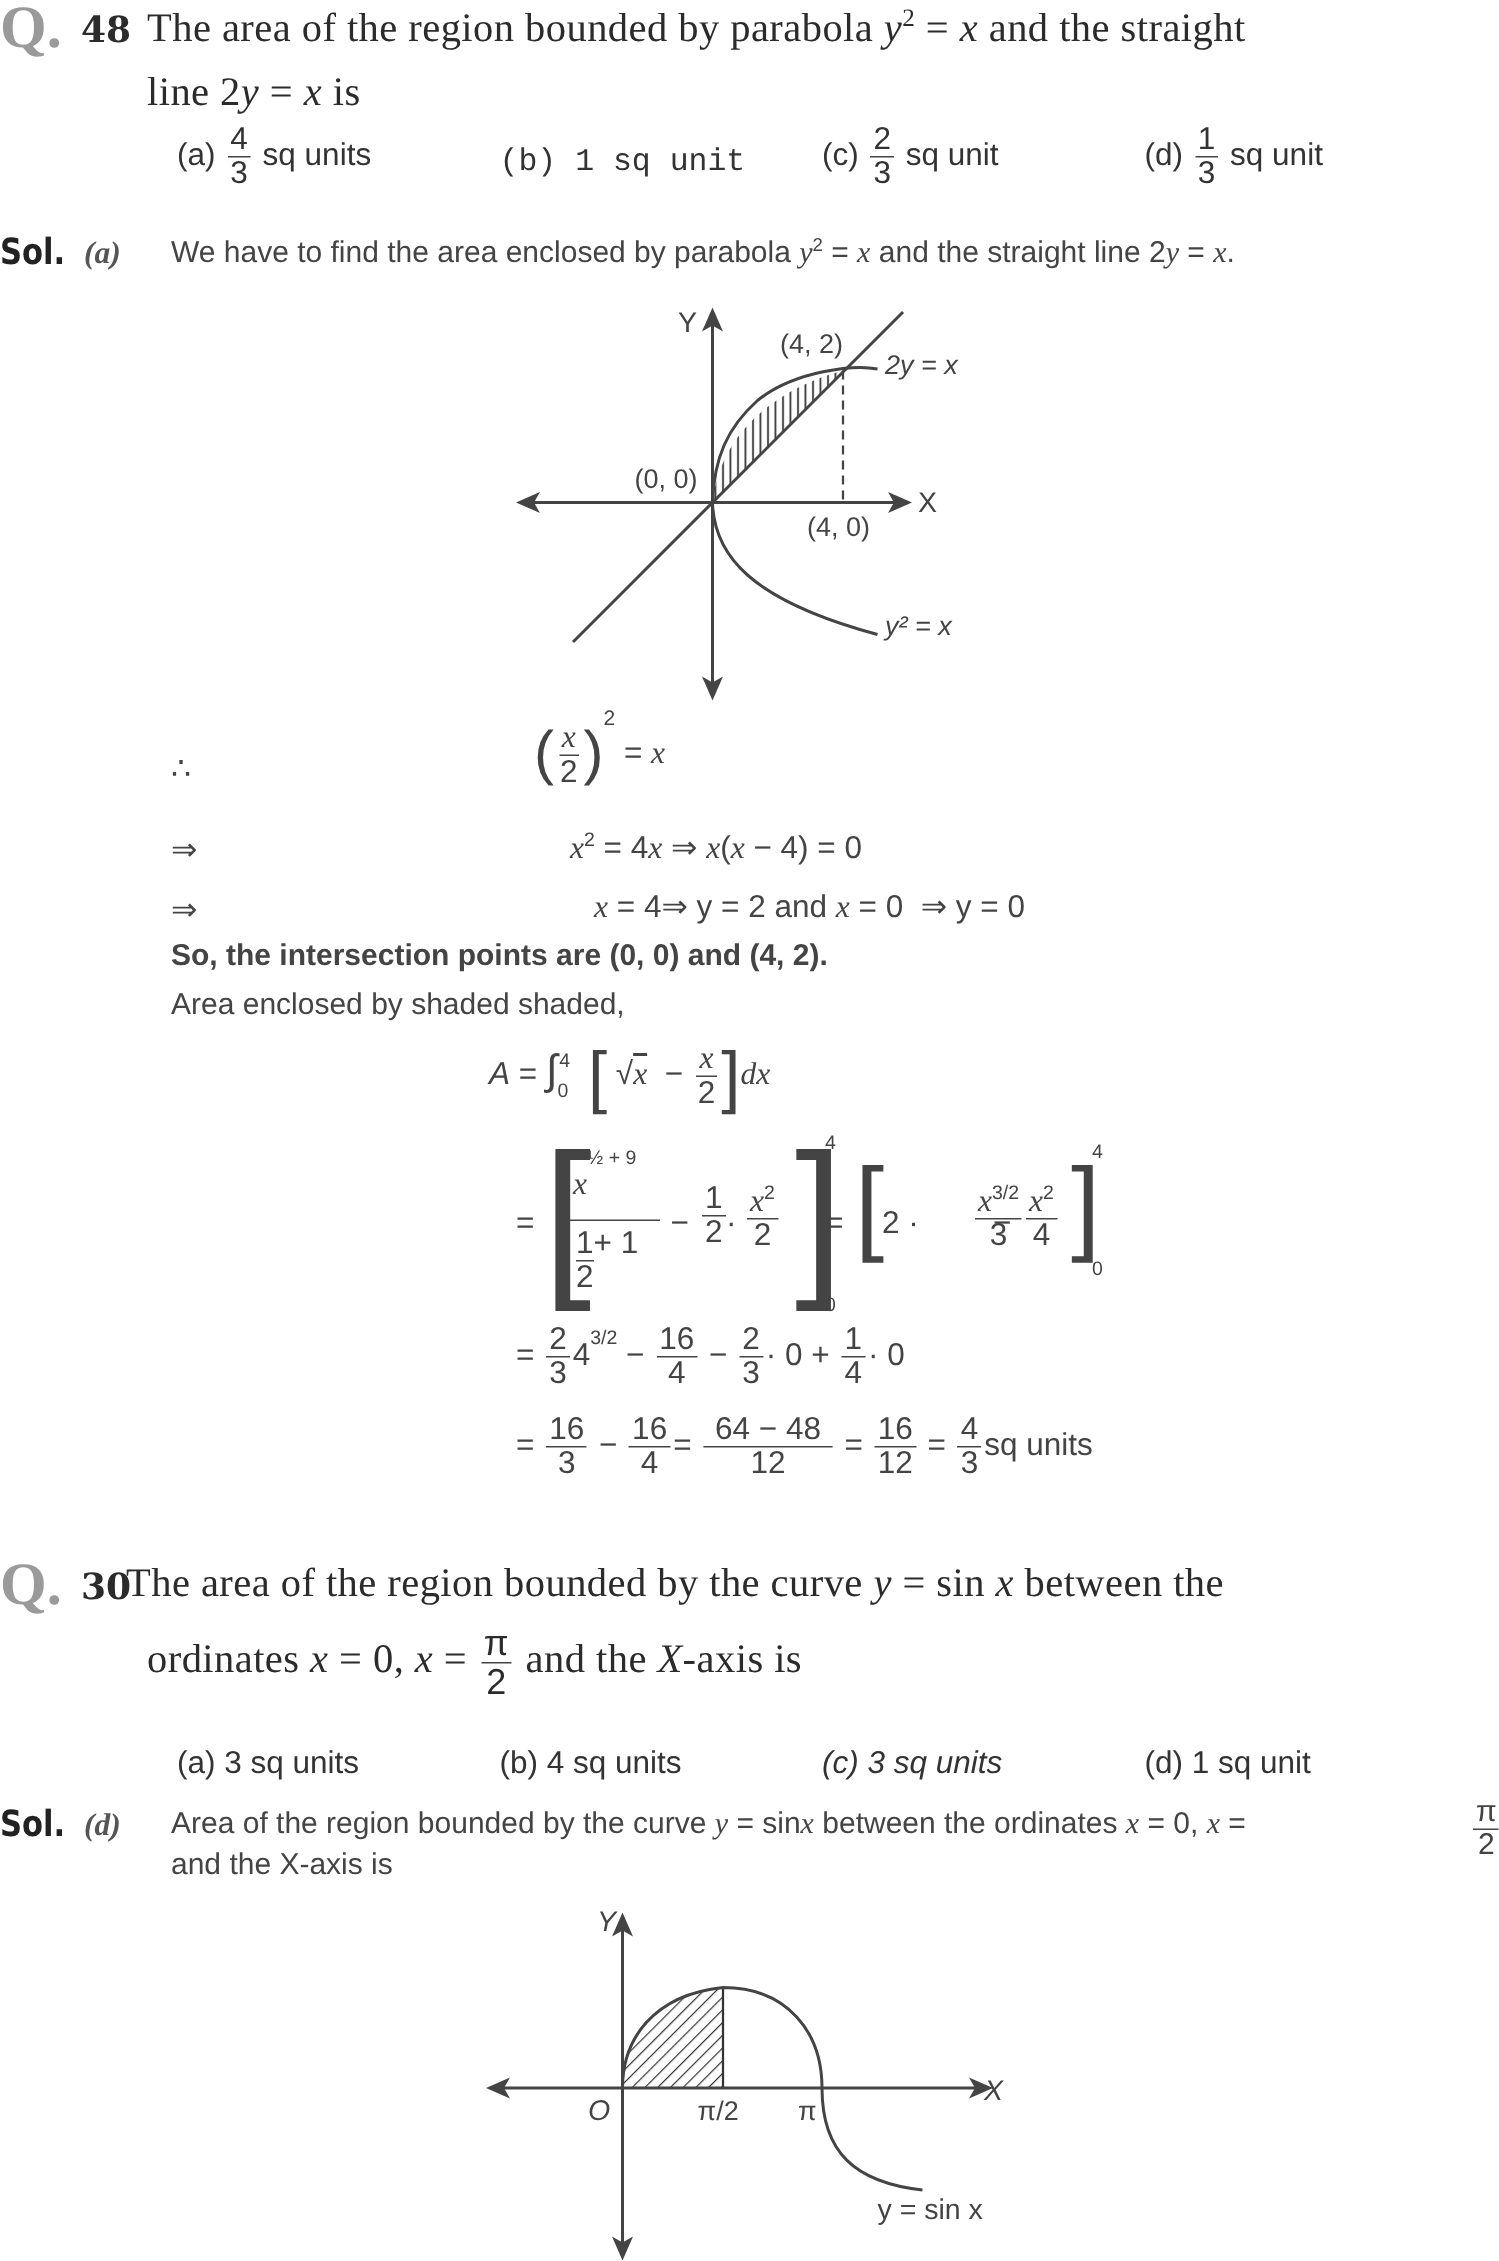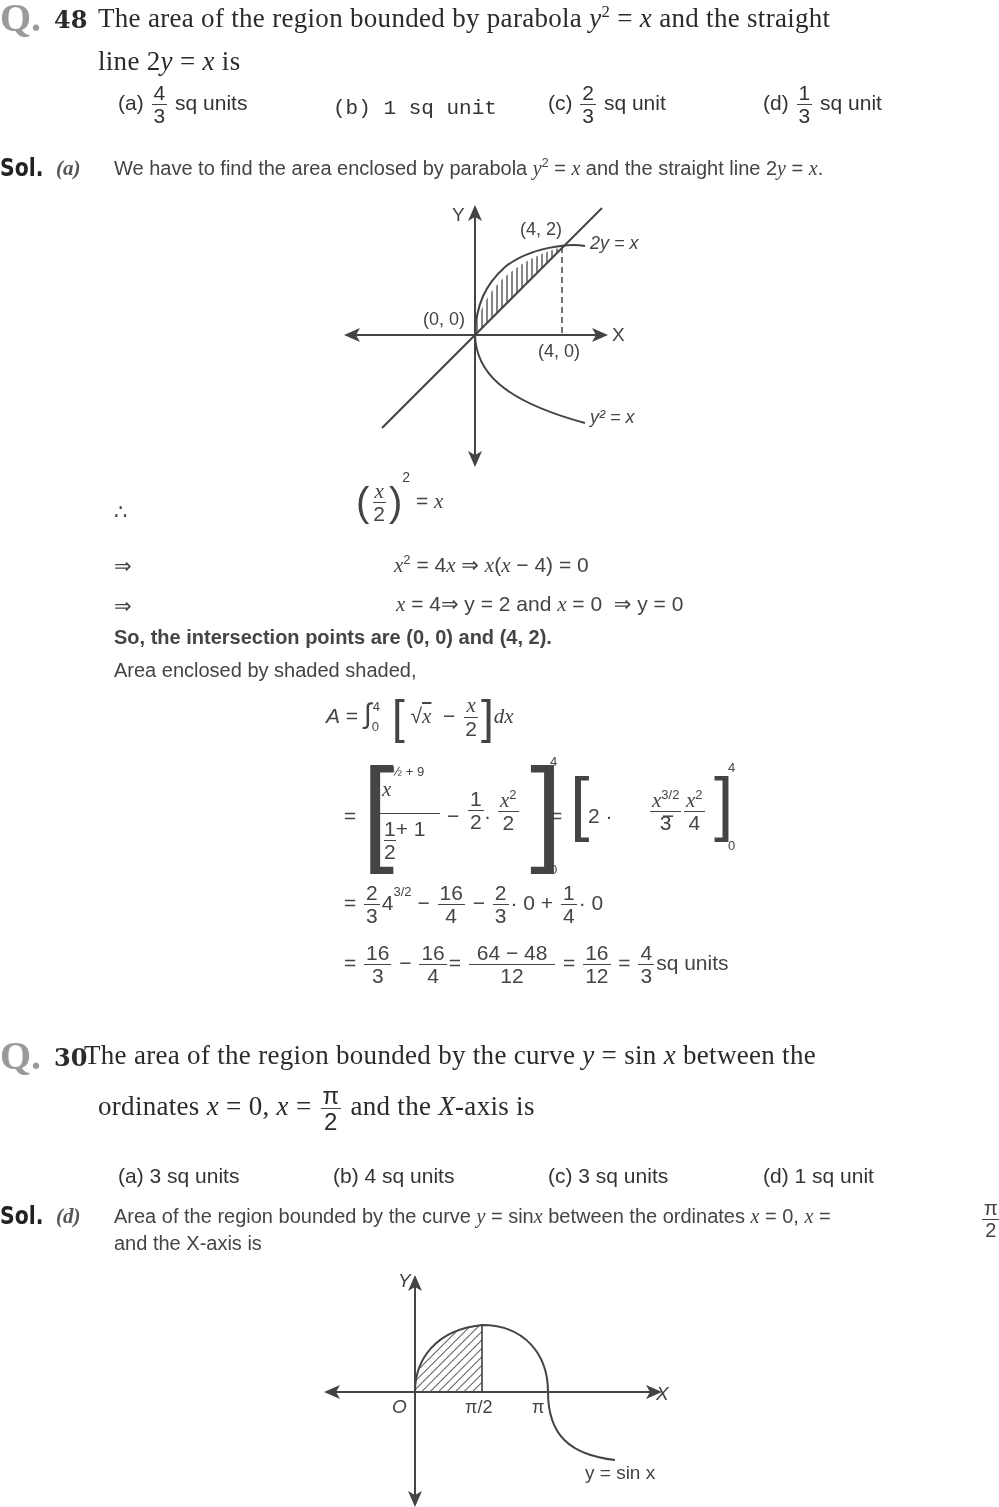--- a/index.html
+++ b/index.html
@@ -100,21 +100,21 @@
   </svg>
 
   <span class="abs math" style="left:114px;top:500px;">∴</span>
   <div class="abs math" style="left:356px;top:480px;">
     <span style="font-size:40px;vertical-align:middle;font-weight:200;">(</span><span class="frac">
         <span class="n"><i class="v">x</i></span>
         <span class="d">2</span>
       </span><span style="font-size:40px;vertical-align:middle;font-weight:200;">)</span><sup style="position:relative;top:-18px;font-size:14px;">2</sup> = <i class="v">x</i>
   </div>
   <span class="abs math" style="left:114px;top:554px;">⇒</span>
-  <span class="abs math" style="left:394px;top:552px;"><i class="v">x</i><sup>2</sup> = 4<i class="v">x</i> ⇒ <i class="v">x</i>(<i class="v">x</i> − 4) = 0</span>
+  <span class="abs math" style="left:380px;top:552px;"><i class="v">x</i><sup>2</sup> = 4<i class="v">x</i> ⇒ <i class="v">x</i>(<i class="v">x</i> − 4) = 0</span>
   <span class="abs math" style="left:114px;top:594px;">⇒</span>
   <span class="abs math" style="left:396px;top:592px;"><i class="v">x</i> = 4⇒ y = 2 and <i class="v">x</i> = 0 &nbsp;⇒ y = 0</span>
 
   <span class="abs body" style="left:114px;top:626px;font-weight:bold;">So, the intersection points are (0, 0) and (4, 2).</span>
   <span class="abs body" style="left:114px;top:659px;">Area enclosed by shaded shaded,</span>
 
   <div class="abs math" style="left:326px;top:690px;">
     <i class="v" style="font-family:'Liberation Sans',sans-serif;">A</i> = <span style="font-size:28px;">∫</span><span style="position:relative;font-size:13px;top:8px;">0</span><span style="position:relative;font-size:13px;top:-12px;left:-6px;">4</span>
     <span style="font-size:46px;font-weight:100;vertical-align:middle;">[</span> √<i class="v" style="text-decoration:overline;">x</i> &nbsp;− <span class="frac">
         <span class="n"><i class="v">x</i></span>
@@ -200,21 +200,21 @@
   <span class="abs qtext" style="left:84px;top:1040px;">The area of the region bounded by the curve <i class="v">y</i> = sin <i class="v">x</i> between the</span>
   <div class="abs qtext" style="left:98px;top:1083px;">
     ordinates <i class="v">x</i> = 0, <i class="v">x</i> = <span class="frac" style="font-family:'Liberation Sans',sans-serif;font-size:24px;">
         <span class="n">π</span>
         <span class="d">2</span>
       </span> and the <i class="v">X</i>-axis is
   </div>
 
   <span class="abs opt" style="left:118px;top:1164px;"><span>(a)</span> <span>3 sq units</span></span>
   <span class="abs opt" style="left:333px;top:1164px;"><span>(b)</span> <span>4 sq units</span></span>
-  <span class="abs opt" style="left:548px;top:1164px;"><span>(c)</span> <span>3 sq units</span></span>
+  <span class="abs opt" style="left:548px;top:1164px;font-style:italic;"><span>(c)</span> <span>3 sq units</span></span>
   <span class="abs opt" style="left:763px;top:1164px;"><span>(d)</span> <span>1 sq unit</span></span>
 </div>
 
 <div>
   <span class="abs sol" style="left:0;top:1202px;">Sol.</span>
   <span class="abs solans" style="left:56px;top:1204px;">(d)</span>
   <span class="abs body" style="left:114px;top:1205px;">Area of the region bounded by the curve <i class="v">y</i> = sin<i class="v">x</i> between the ordinates <i class="v">x</i> = 0, <i class="v">x</i> =</span>
   <span class="abs frac body" style="left:980px;top:1198px;">
       <span class="n">π</span>
       <span class="d">2</span>

